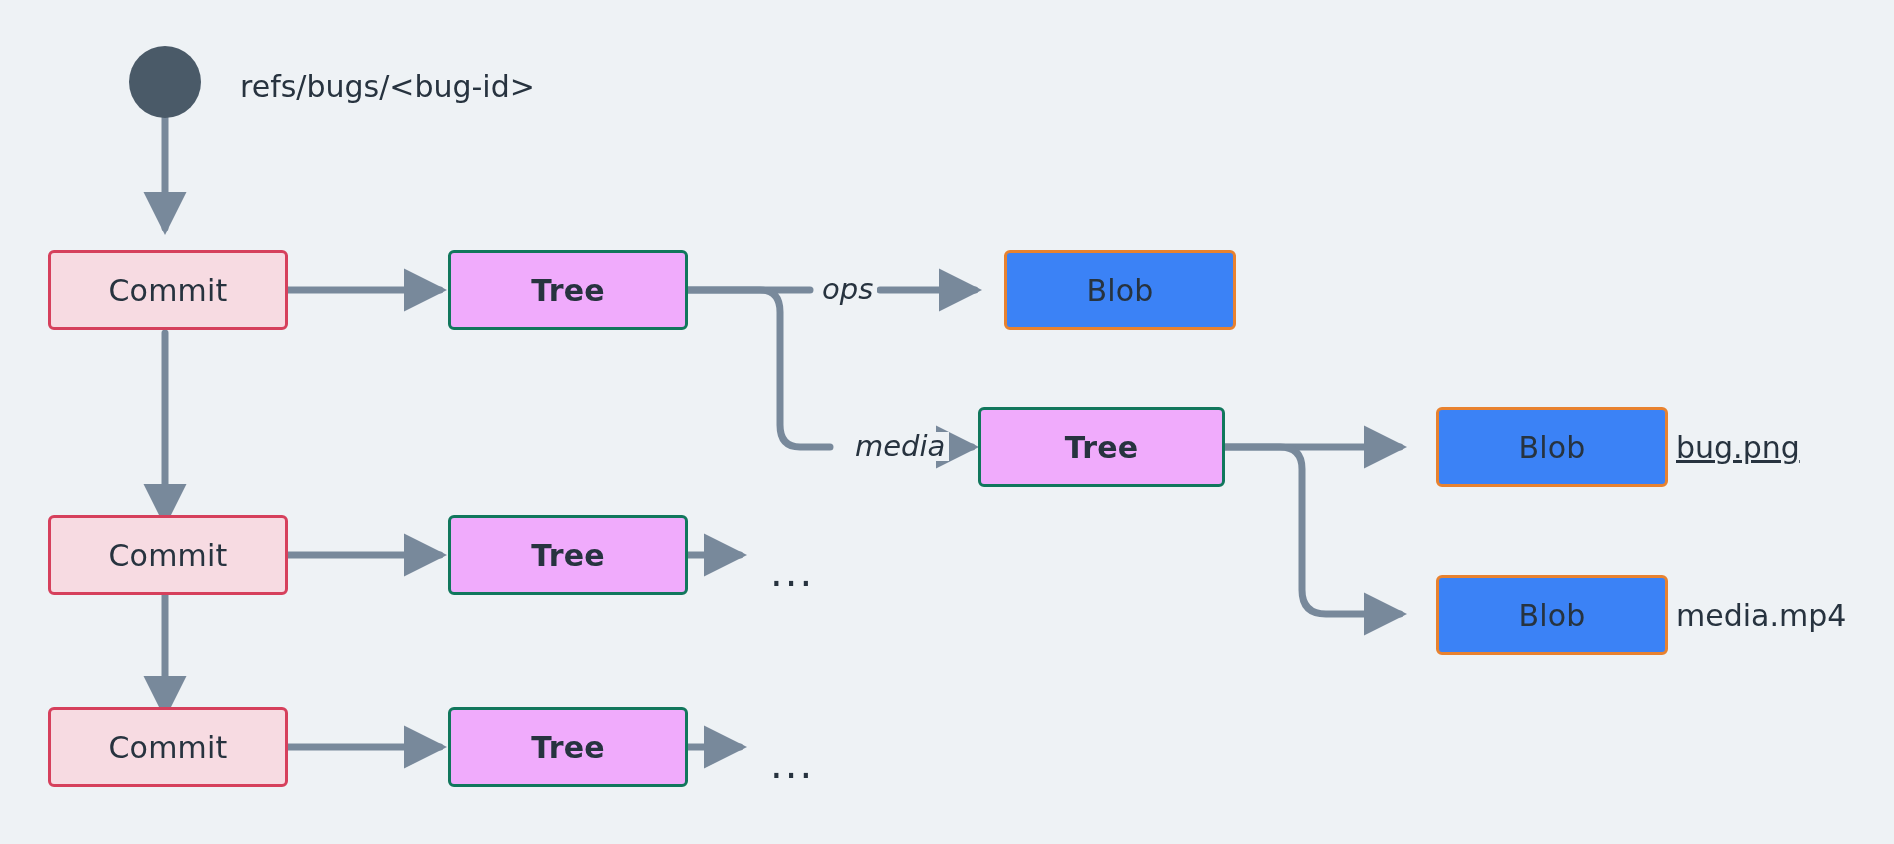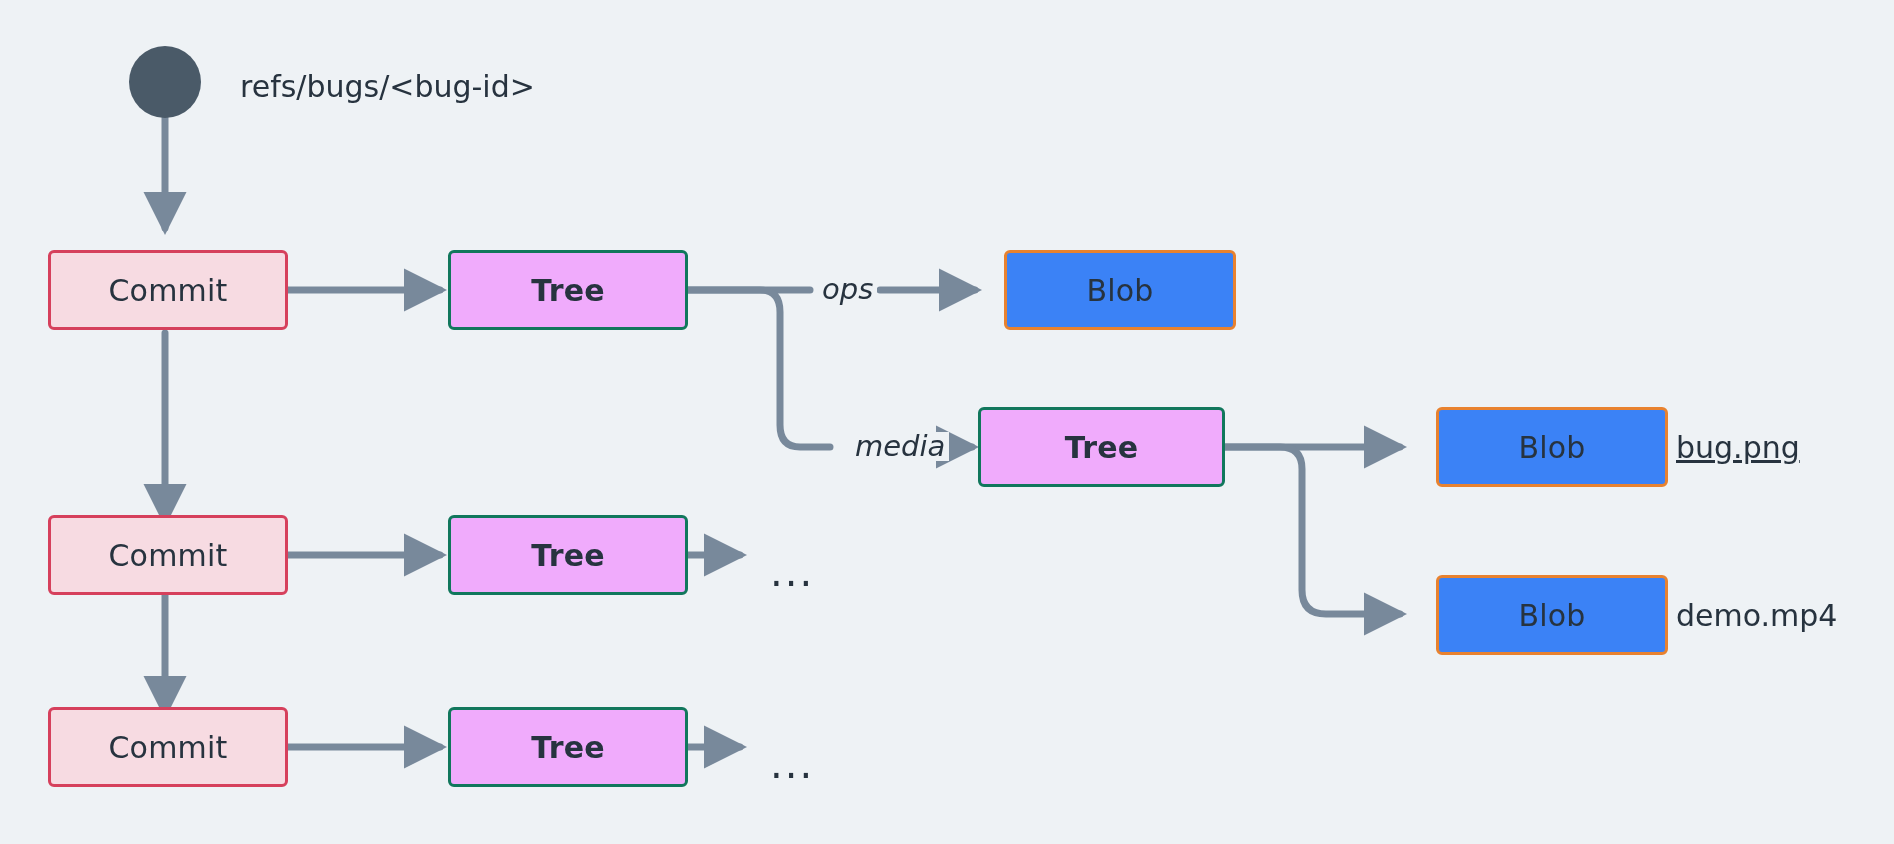--- a/index.html
+++ b/index.html
@@ -167,18 +167,18 @@
   </div>
 
   <div class="node node-blob" style="left:1412px; top:407px; width:232px; height:80px;">
     <span>Blob</span>
   </div>
   <div class="node node-blob" style="left:1412px; top:575px; width:232px; height:80px;">
     <span>Blob</span>
   </div>
 
   <div class="plain-label" style="left:1676px; top:433px;text-decoration:underline;">bug.png</div>
-  <div class="plain-label" style="left:1676px; top:601px;">demo.mp4</div>
+  <div class="plain-label" style="left:1676px; top:601px;">media.mp4</div>
 
   <div class="ellipsis" style="left:770px; top:552px;">...</div>
   <div class="ellipsis" style="left:770px; top:744px;">...</div>
 
 </div>
 
 </body></html>

